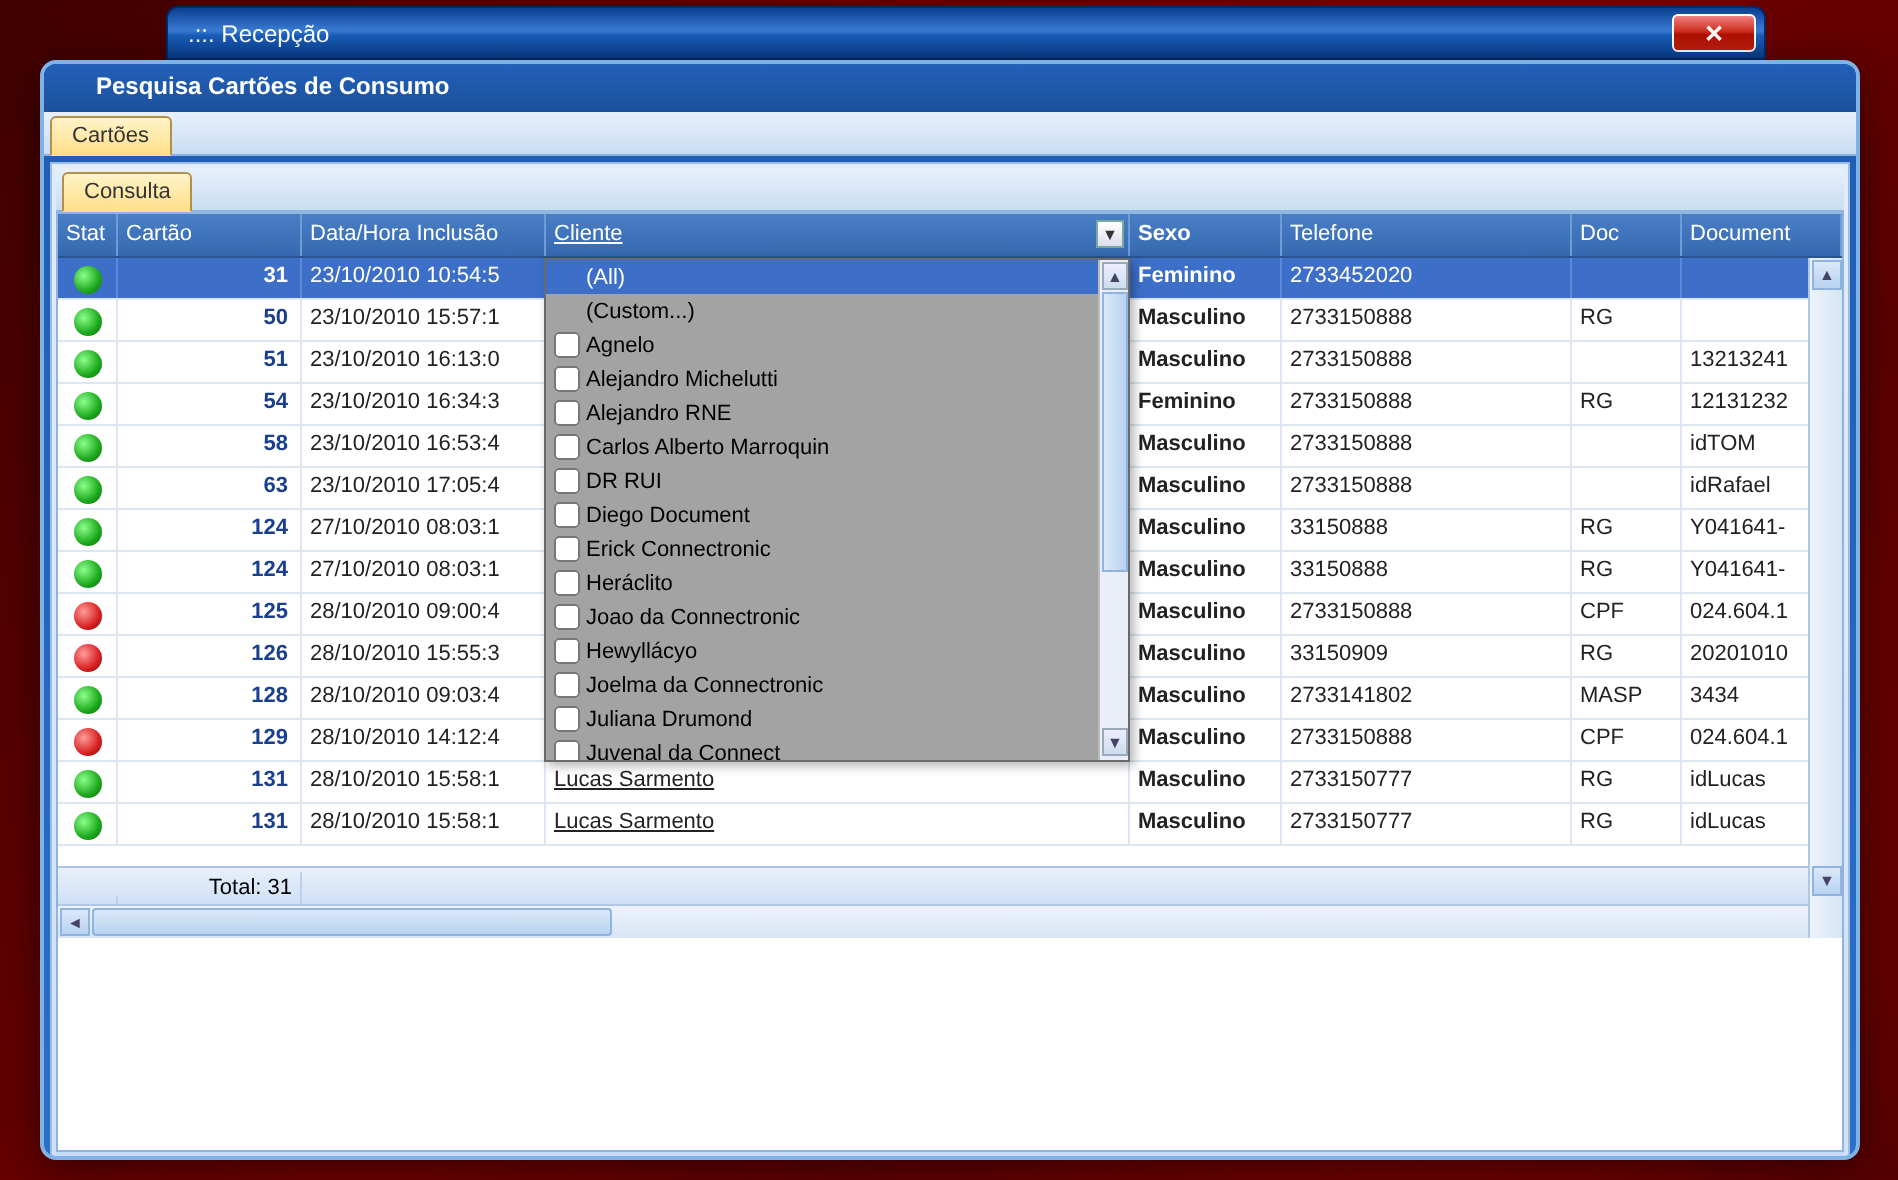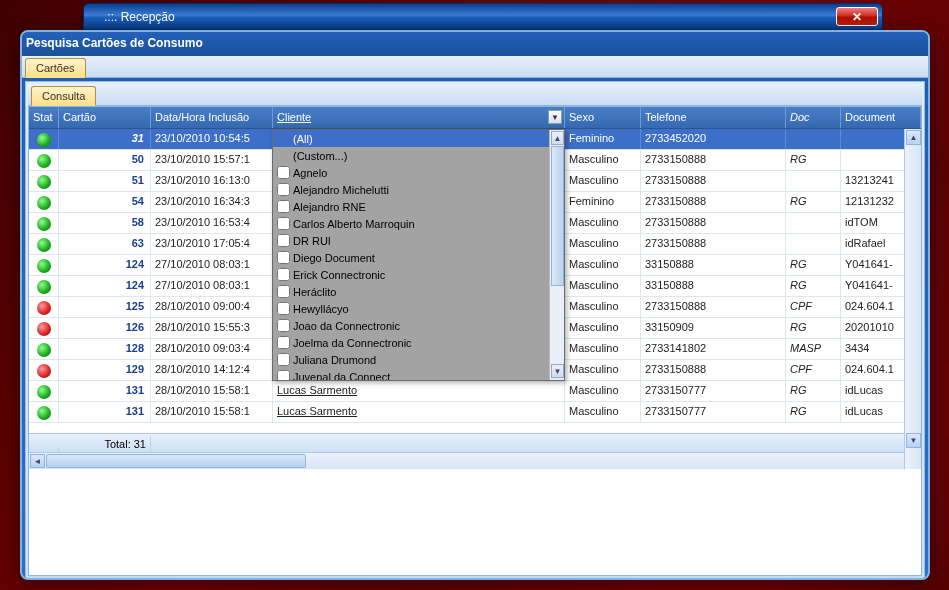--- a/index.html
+++ b/index.html
@@ -23,21 +23,21 @@
   height: 30px;
 }
 .outer-titlebar {
   background: linear-gradient(#0a3f8f, #3b7cd6 45%, #1a5fbb 55%, #0a3f8f);
   border: 1px solid #002a6b;
   border-radius: 6px 6px 0 0;
   height: 27px;
   display: flex;
   align-items: center;
   justify-content: space-between;
-  padding: 0 4px 0 20px;
+  padding: 0 4px 0 10px;
   color: #fff;
   font-size: 12px;
 }
 .outer-close {
   width: 42px; height: 19px;
   background: linear-gradient(#f08080, #d03020 45%, #b01000 55%, #c02010);
   border: 1px solid #fff;
   border-radius: 3px;
   color: #fff;
   display: flex; align-items: center; justify-content: center;
@@ -54,21 +54,21 @@
   border: 2px solid #7fb3e8;
   border-radius: 8px;
   box-shadow: 0 4px 20px rgba(0,0,0,0.5);
   overflow: hidden;
 }
 .main-titlebar {
   height: 24px;
   color: #fff;
   font-size: 12px;
   font-weight: bold;
-  padding: 4px 4px;
+  padding: 4px 26px;
   background: linear-gradient(#2460ba, #1b519a);
 }
 .tab-strip {
   background: linear-gradient(#e8f0fb, #c9ddf3);
   height: 22px;
   display: flex;
   border-bottom: 1px solid #8fb4e0;
 }
 .tab {
   background: linear-gradient(#fff3c9, #ffe08a);
@@ -106,23 +106,23 @@
   border-right: 1px solid #6d9cd6;
   padding: 4px 4px;
   overflow: hidden;
   white-space: nowrap;
   position: relative;
 }
 .col-stat { width: 30px; }
 .col-cartao { width: 92px; text-align: left; }
 .col-data { width: 122px; }
 .col-cliente { width: 292px; text-decoration: underline; }
-.col-sexo { width: 76px; }
+.col-sexo { width: 76px; font-weight: bold; }
 .col-tel { width: 145px; }
-.col-doc { width: 55px; font-style: italic; }
+.col-doc { width: 55px; }
 .col-docnum { width: 68px; flex: 1; }
 .filter-arrow {
   position: absolute;
   right: 2px; top: 3px;
   width: 14px; height: 14px;
   background: linear-gradient(#fff, #dde);
   border: 1px solid #7a9;
   display: flex; align-items: center; justify-content: center;
   font-size: 8px; color: #333;
   cursor: pointer;
@@ -144,21 +144,21 @@
   padding: 3px 4px;
   overflow: hidden;
   white-space: nowrap;
 }
 .grid-row.selected {
   background: #3d6fc9;
   color: #fff;
 }
 .grid-row.selected .cell { border-right-color: #5a8bd6; }
 .cell.col-cartao { text-align: right; color: #1a3f8f; font-weight: bold; padding-right: 6px; }
-.grid-row.selected .cell.col-cartao { color: #fff; font-style: italic; }
+.grid-row.selected .cell.col-cartao { color: #fff; }
 .status-dot {
   width: 14px; height: 14px;
   border-radius: 50%;
   margin: 1px auto 0;
 }
 .dot-green { background: radial-gradient(circle at 35% 35%, #8cff8c, #1ca81c 60%, #0d6a0d); }
 .dot-red { background: radial-gradient(circle at 35% 35%, #ff9c9c, #d82020 60%, #7a0d0d); }
 .grid-footer {
   height: 19px;
   background: linear-gradient(#e8f0fb, #cfe0f5);
@@ -544,25 +544,25 @@
             <div class="filter-item">
               <input type="checkbox" style="">
               <span>Erick Connectronic</span>
             </div>
             <div class="filter-item">
               <input type="checkbox" style="">
               <span>Heráclito</span>
             </div>
             <div class="filter-item">
               <input type="checkbox" style="">
+              <span>Joao da Connectronic</span>
+            </div>
+            <div class="filter-item">
+              <input type="checkbox" style="">
               <span>Hewyllácyo</span>
-            </div>
-            <div class="filter-item">
-              <input type="checkbox" style="">
-              <span>Joao da Connectronic</span>
             </div>
             <div class="filter-item">
               <input type="checkbox" style="">
               <span>Joelma da Connectronic</span>
             </div>
             <div class="filter-item">
               <input type="checkbox" style="">
               <span>Juliana Drumond</span>
             </div>
             <div class="filter-item">

